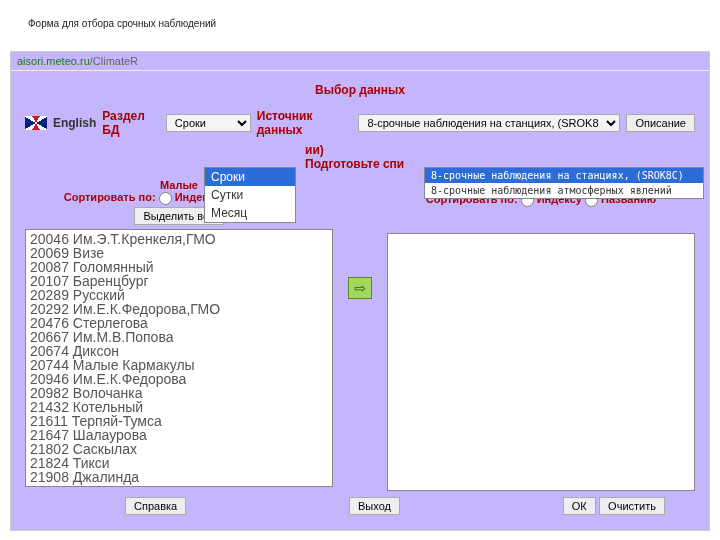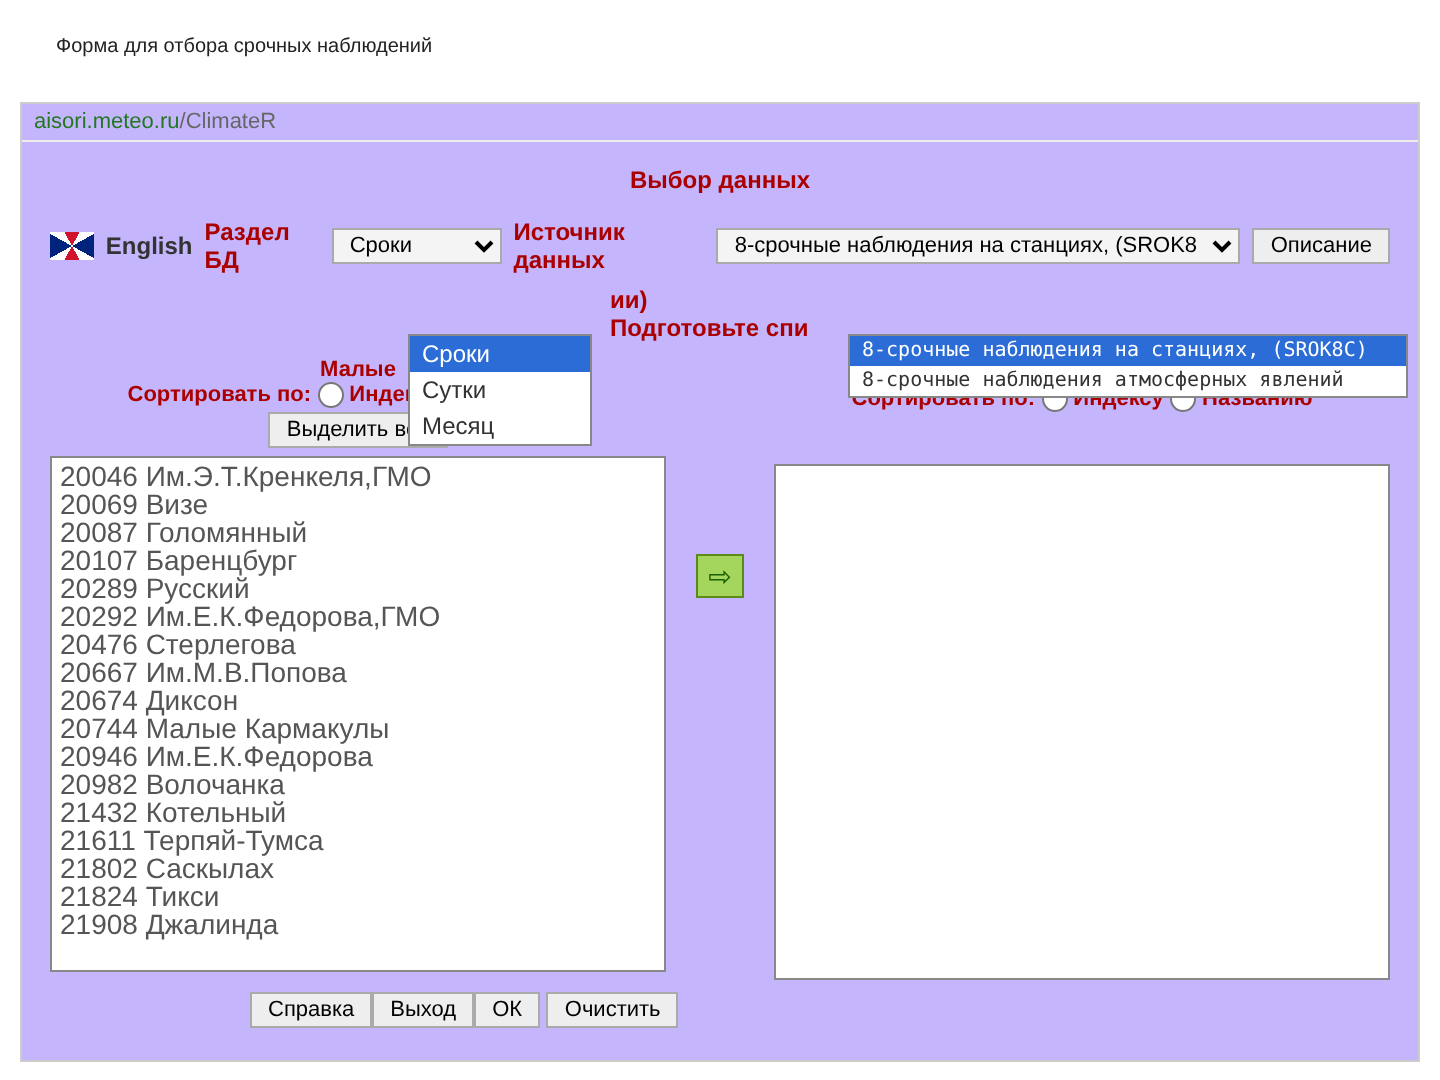--- a/index.html
+++ b/index.html
@@ -28,21 +28,21 @@
   .two-cols { display:flex; gap: 12px; margin-top:6px; align-items:flex-start;}
   .col { flex:1; min-width:0;}
   .col .hdr { text-align:center; color:#a00; font-weight:bold; font-size:12px;}
   .sort-line { text-align:center; color:#a00; font-weight:bold; font-size:11px; margin-top:2px;}
   .sort-line input[type=radio]{ vertical-align:middle;}
   .list-box { border: 1px solid #888; height: 258px; margin-top:4px; overflow-y:auto; background:#fff; font-family: Liberation Sans, sans-serif; font-size:14px; line-height:14px; padding:2px 4px; color:#555;}
   .list-box .item { white-space: nowrap; }
   .mid-arrow { width: 30px; display:flex; align-items:center; justify-content:center; padding-top:100px;}
   .arrow-btn { width:24px; height:22px; background:#a4d65e; border:1px solid #5b8a1a; color:#1a5e00; display:flex; align-items:center; justify-content:center; font-size:14px; cursor:pointer;}
   .select-all-wrap { text-align:center; margin-top:2px;}
-  .bottom-row { display:flex; margin-top:6px; padding: 0 30px 0 100px;}
+  .bottom-row { display:flex; justify-content:space-between; margin-top:6px; padding: 0 30px 0 100px;}
   
   .left-obscured { position:relative; }
 </style>
 </head>
 <body>
 
 <div class="page-caption">Форма для отбора срочных наблюдений</div>
 
 <div class="browser-area">
   <div class="urlbar">
@@ -110,20 +110,21 @@
             <div class="item">20289 Русский</div>
             <div class="item">20292 Им.Е.К.Федорова,ГМО</div>
             <div class="item">20476 Стерлегова</div>
             <div class="item">20667 Им.М.В.Попова</div>
             <div class="item">20674 Диксон</div>
             <div class="item">20744 Малые Кармакулы</div>
             <div class="item">20946 Им.Е.К.Федорова</div>
             <div class="item">20982 Волочанка</div>
             <div class="item">21432 Котельный</div>
             <div class="item">21611 Терпяй-Тумса</div>
+            <div class="item">21647 Шалаурова</div>
             <div class="item">21802 Саскылах</div>
             <div class="item">21824 Тикси</div>
             <div class="item">21908 Джалинда</div>
           </div>
       </div>
 
       <div class="mid-arrow">
         <div class="arrow-btn">
           <span>⇨</span>
         </div>

